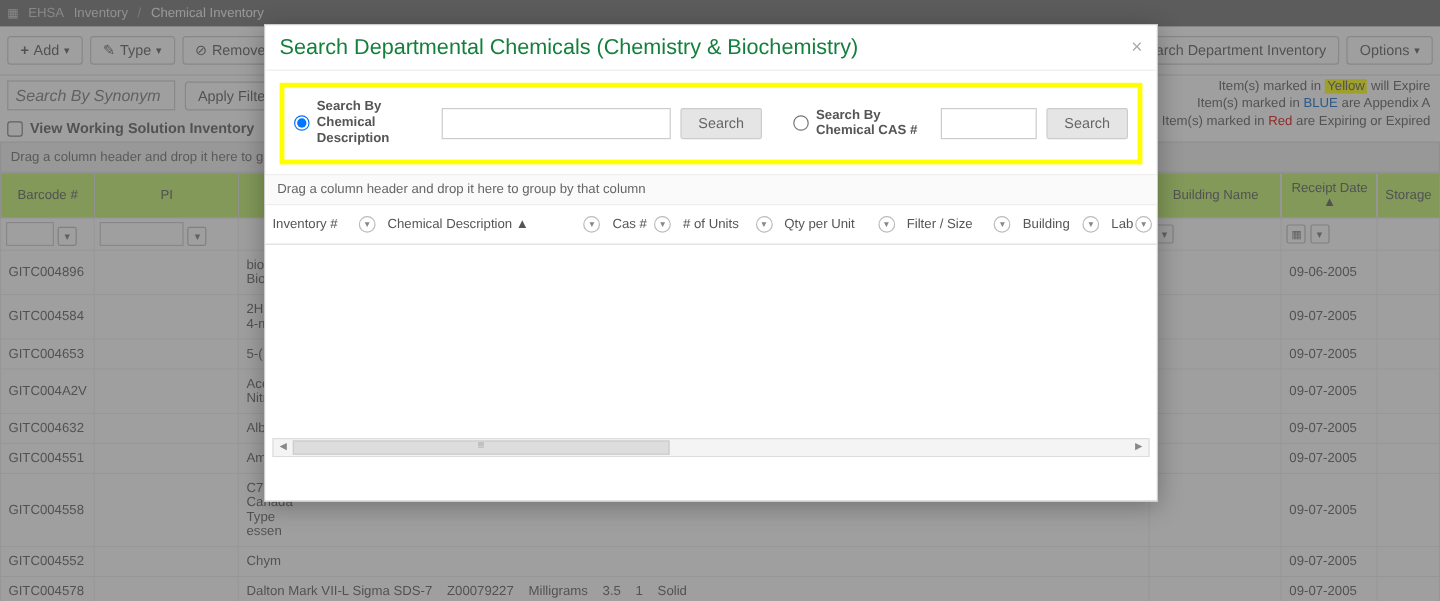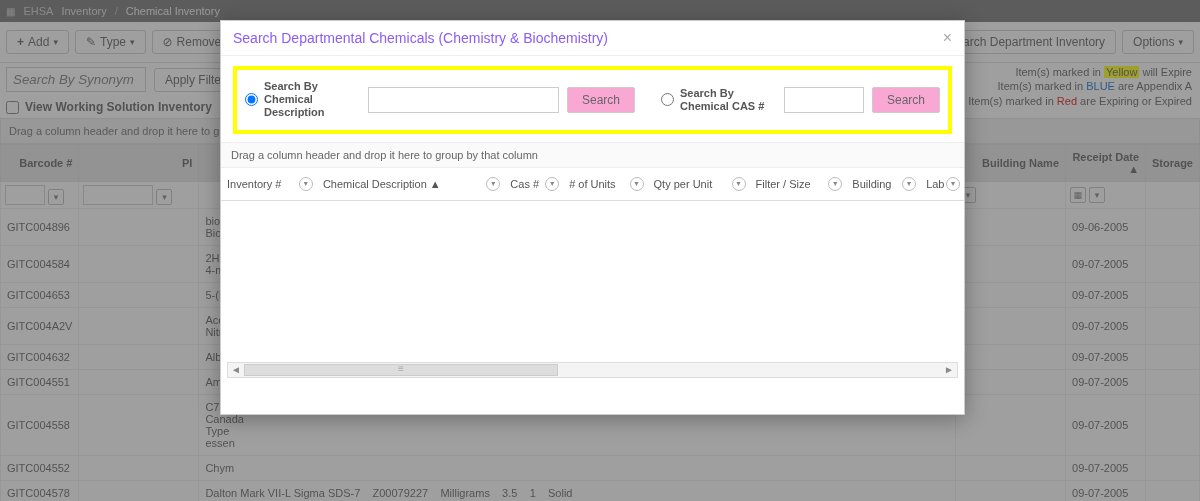--- a/index.html
+++ b/index.html
@@ -21,38 +21,38 @@
 .legend .yellow { background:#ff0; padding:0 2px; }
 .legend .red { color:#d00; }
 .legend .blue { color:#06c; }
 
 .syn-row { display:flex; align-items:center; gap:8px; padding:4px 6px; }
 .syn-input { border:1px solid #ccc; padding:4px 6px; font-style:italic; color:#999; width:140px; }
 .view-row { padding:4px 6px; display:flex; align-items:center; gap:6px; font-weight:bold; font-size:12px; }
 .groupbar-bg { background:#f0f0f0; padding:6px 8px; font-size:11px; color:#666; border:1px solid #ddd; }
 
 .grid-bg { width:100%; border-collapse:collapse; }
-.grid-bg th { text-align:right; font-weight:bold; font-size:11px; padding:6px 6px; border:1px solid #ddd; background:#e5e5e5; position:relative; }
+.grid-bg th { text-align:center; font-weight:normal; font-size:11px; padding:6px 6px; border:1px solid #ddd; background:#bef264; position:relative; }
 .grid-bg td { font-size:11px; padding:6px 6px; border:1px solid #eee; }
 .filter-row td { padding:3px 4px; }
 .filter-input { width:100%; border:1px solid #ccc; height:20px; }
 .filter-icon { display:inline-block; width:16px; height:16px; border:1px solid #bbb; border-radius:2px; text-align:center; line-height:14px; font-size:9px; color:#777; }
 
 
 .modal { position:absolute; z-index:2; top:20px; left:220px; width:745px; background:#fff; border:1px solid #ccc; box-shadow:0 4px 20px rgba(0,0,0,0.3); }
 .modal-header { display:flex; align-items:center; padding:8px 12px; border-bottom:1px solid #eee; }
-.modal-title { font-size:14px; color:#8b5cf6; }
+.modal-title { font-size:18px; color:#15803d; }
 .modal-close { margin-left:auto; color:#aaa; font-size:16px; }
 
 .search-panel { margin:10px 12px 8px; border:4px solid #ff0; padding:10px 8px; display:flex; align-items:center; gap:8px; }
 .radio-block { display:flex; align-items:center; gap:6px; }
 .radio-label { font-size:11px; font-weight:bold; color:#555; max-width:120px; line-height:1.2; }
 .text-in { border:1px solid #ccc; height:26px; width:200px; padding:0 6px; }
 .text-in.small { width:80px; }
-.search-btn { border:1px solid #ccc; background:#f9a8d4; padding:5px 14px; font-size:12px; color:#666; border-radius:2px; }
+.search-btn { border:1px solid #ccc; background:#e5e5e5; padding:5px 14px; font-size:12px; color:#666; border-radius:2px; }
 
 .modal-groupbar { background:#fafafa; padding:6px 10px; font-size:11px; color:#666; border-top:1px solid #eee; border-bottom:1px solid #eee; }
 
 .modal-grid-wrap { height:210px; overflow:hidden; position:relative; }
 .modal-grid { width:100%; border-collapse:collapse; }
 .modal-grid th { text-align:left; font-weight:normal; font-size:11px; padding:10px 6px; border-bottom:1px solid #ddd; position:relative; }
 .funnel { position:absolute; right:4px; top:50%; transform:translateY(-50%); width:14px; height:14px; border:1px solid #bbb; border-radius:50%; font-size:8px; text-align:center; line-height:12px; color:#888; }
 
 .scrollbar-h { position:absolute; bottom:0; left:6px; right:6px; height:16px; background:#f4f4f4; border:1px solid #ddd; display:flex; align-items:center; }
 .scroll-arrow { width:16px; text-align:center; color:#888; font-size:10px; }

